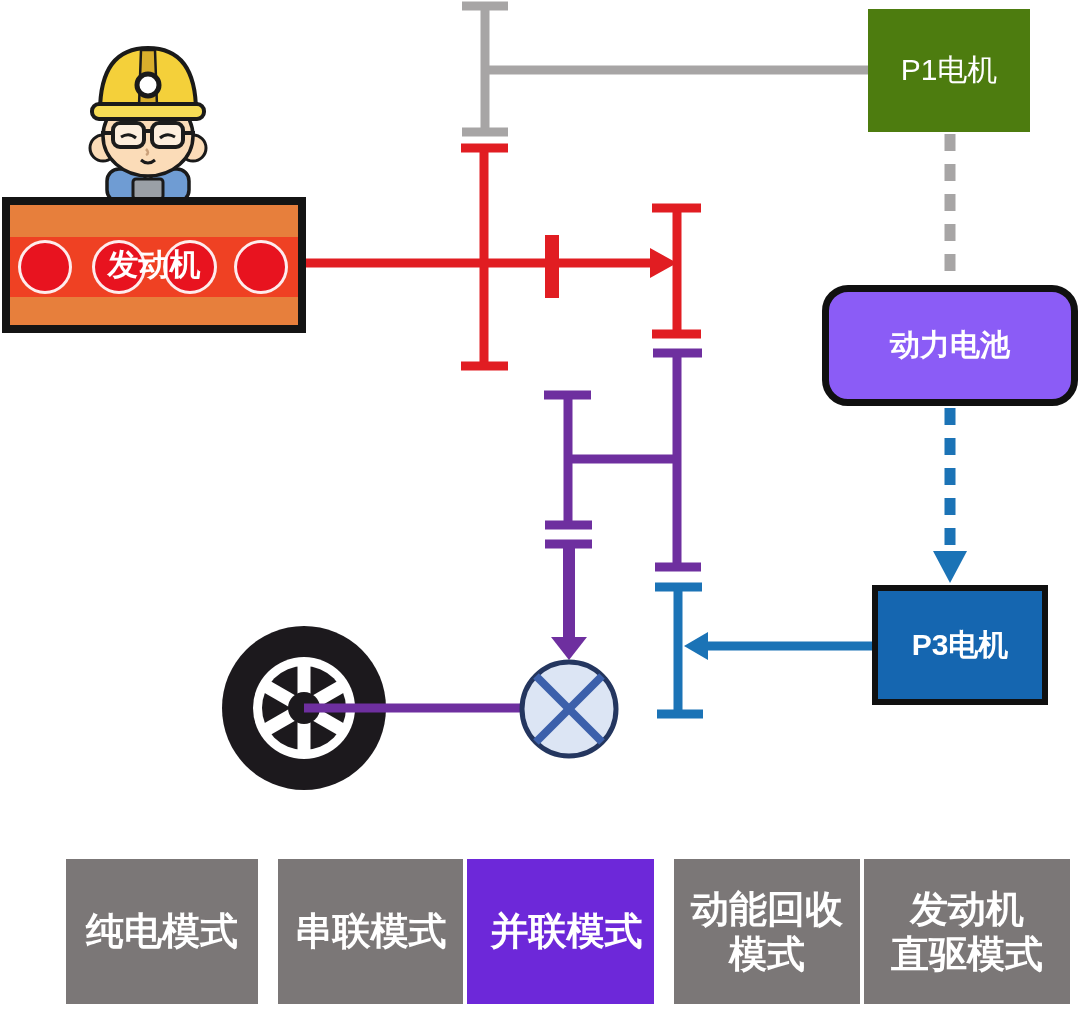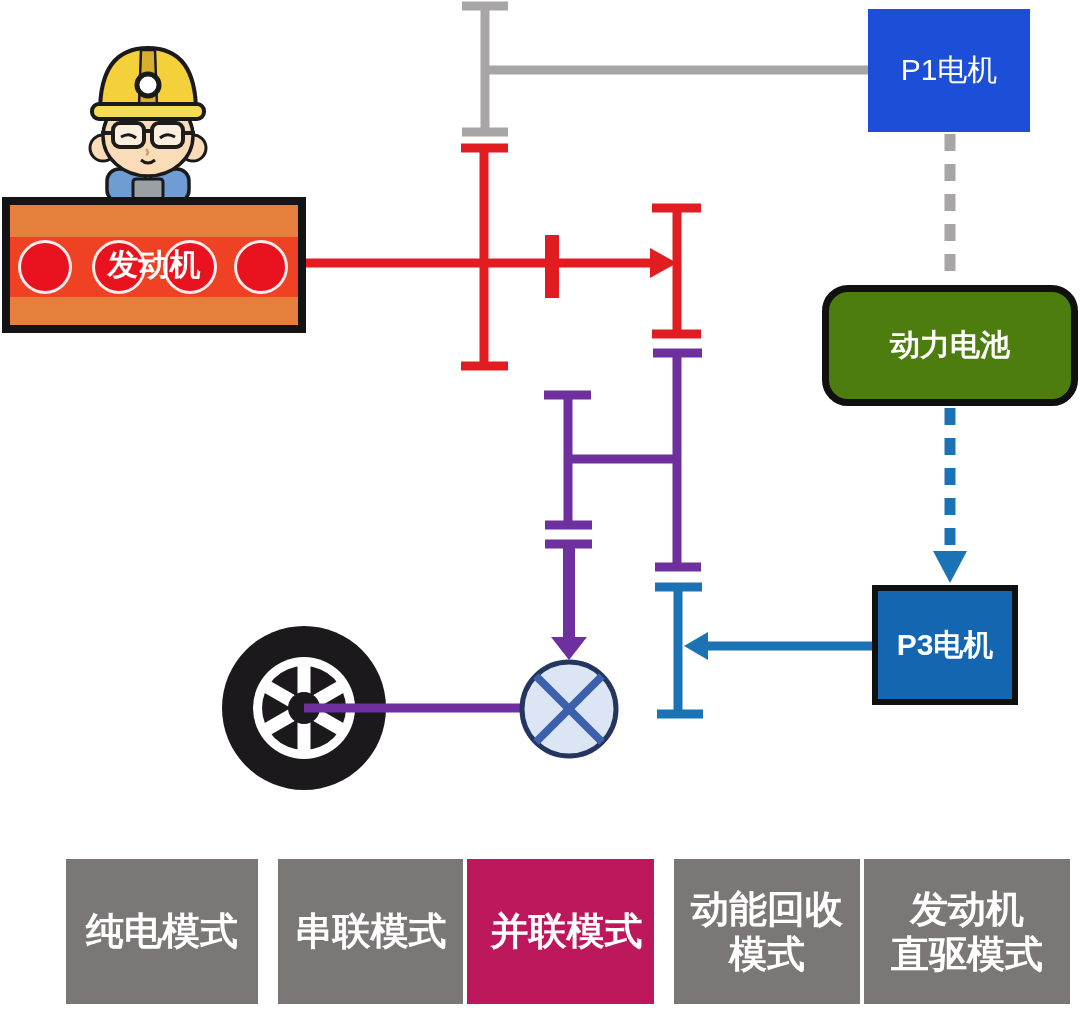--- a/index.html
+++ b/index.html
@@ -25,39 +25,39 @@
     position:absolute;left:0;top:0;width:100%;height:100%;
     display:flex;align-items:center;justify-content:center;
     color:#ffffff;font-size:31px;font-weight:bold;z-index:3;
   }
 
   
   .node{
     position:absolute;display:flex;align-items:center;justify-content:center;
     color:#ffffff;box-sizing:border-box;z-index:2;text-align:center;
   }
-  .p1box{left:868px;top:9px;width:162px;height:123px;background:#1d4ed8;font-size:30px;font-weight:500;}
+  .p1box{left:868px;top:9px;width:162px;height:123px;background:#4d7c0f;font-size:30px;font-weight:500;}
   .battery{
-    left:822px;top:285px;width:256px;height:121px;background:#4d7c0f;
+    left:822px;top:285px;width:256px;height:121px;background:#8b5cf6;
     border:7px solid #101010;border-radius:26px;font-size:30px;font-weight:bold;
   }
-  .p3box{left:872px;top:585px;width:146px;height:120px;background:#1566b0;border:6px solid #101010;font-size:30px;font-weight:bold;}
+  .p3box{left:872px;top:585px;width:176px;height:120px;background:#1566b0;border:6px solid #101010;font-size:30px;font-weight:bold;}
 
   
   .tabs{position:absolute;left:0;top:859px;width:1080px;height:145px;display:flex;z-index:2;align-items:flex-end;}
   .tab{
     background:#7b7777;color:#ffffff;height:145px;
     display:flex;align-items:center;justify-content:center;text-align:center;
     font-size:38px;font-weight:bold;line-height:1.18;white-space:pre-line;
     box-sizing:border-box;cursor:pointer;
   }
   .tab.t1{margin-left:66px;width:192px;} .tab.t2{margin-left:20px;width:185px;}
   .tab.t3{margin-left:4px;width:187px;} .tab.t4{margin-left:20px;width:186px;}
   .tab.t5{margin-left:4px;width:206px;}
-  .tab.active{background:#be185d;padding-left:12px;}
+  .tab.active{background:#6d28d9;padding-left:12px;}
 </style>
 </head>
 <body>
 
 <div class="stage">
 
   <svg class="schematic" width="1080" height="1012" viewBox="0 0 1080 1012">
 
     <g stroke="#a7a5a5" stroke-width="9" fill="none">
       <line x1="485" y1="6" x2="485" y2="131"></line>

